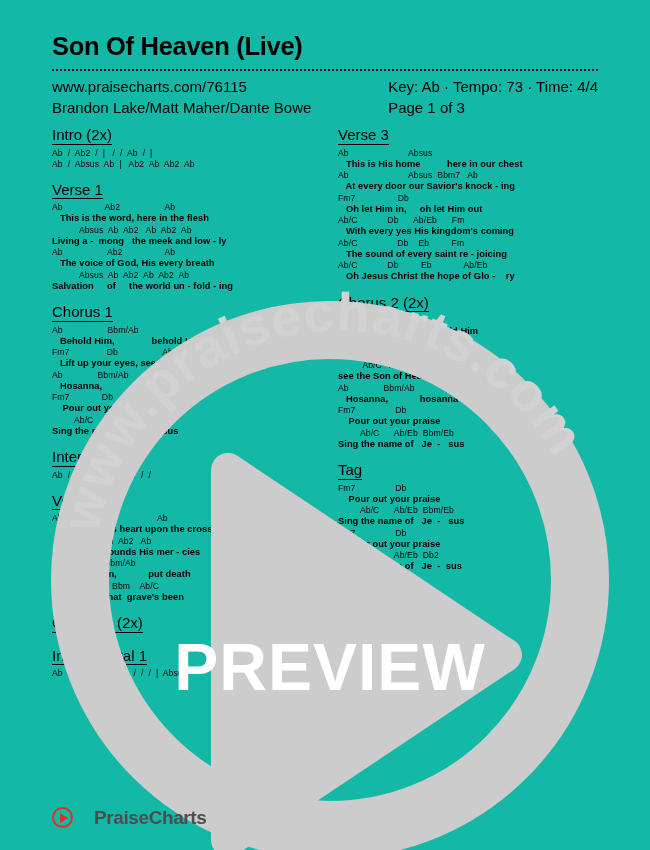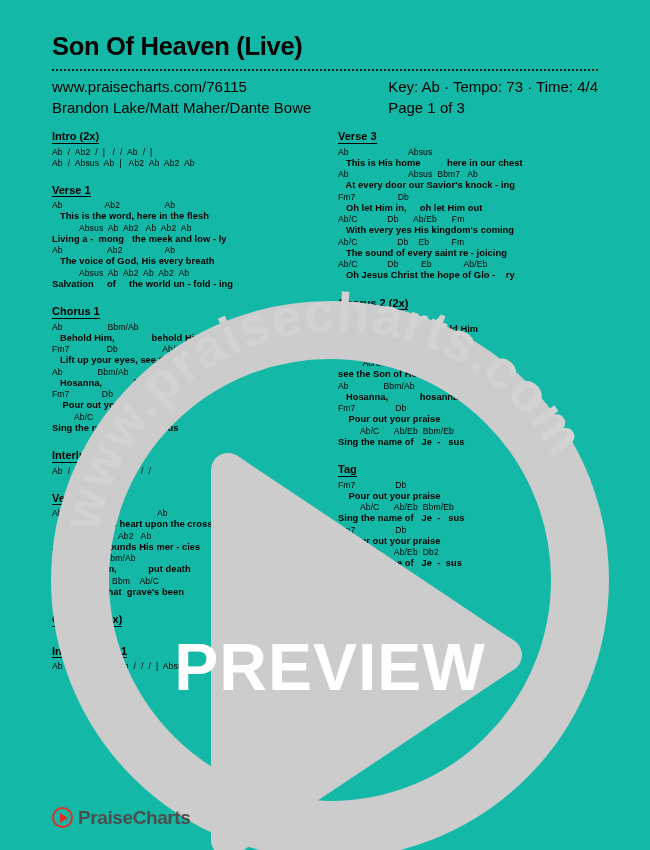--- a/index.html
+++ b/index.html
@@ -63,22 +63,22 @@
     width: 546px;
     height: 700px;
     display: flex;
     gap: 26px;
   }
   .column { width: 260px; position: relative; }
 
   .section { margin-bottom: 11px; }
 
   .section-heading {
-    font-size: 11px;
-    font-weight: bold;
+    font-size: 15px;
+    font-weight: normal;
     display: inline-block;
     border-bottom: 1.2px solid #000;
     padding-bottom: 0.5px;
     margin-bottom: 3px;
     white-space: nowrap;
   }
   .chordline {
     font-size: 8.6px;
     font-weight: normal;
     letter-spacing: 0.1px;
@@ -125,20 +125,21 @@
     border-top: 5px solid transparent;
     border-bottom: 5px solid transparent;
     margin-left: 2.5px;
   }
   #logo-text {
     font-size: 19px;
     font-weight: bold;
     color: #4d4d4d;
     letter-spacing: -0.4px;
     line-height: 1;
+    margin-left: 16px;
   }
 </style>
 </head>
 <body>
 
 <div id="page">
 
   <div id="header">
     <div id="song-title">Son Of Heaven (Live)</div>
     <div id="dotted-rule"></div>

